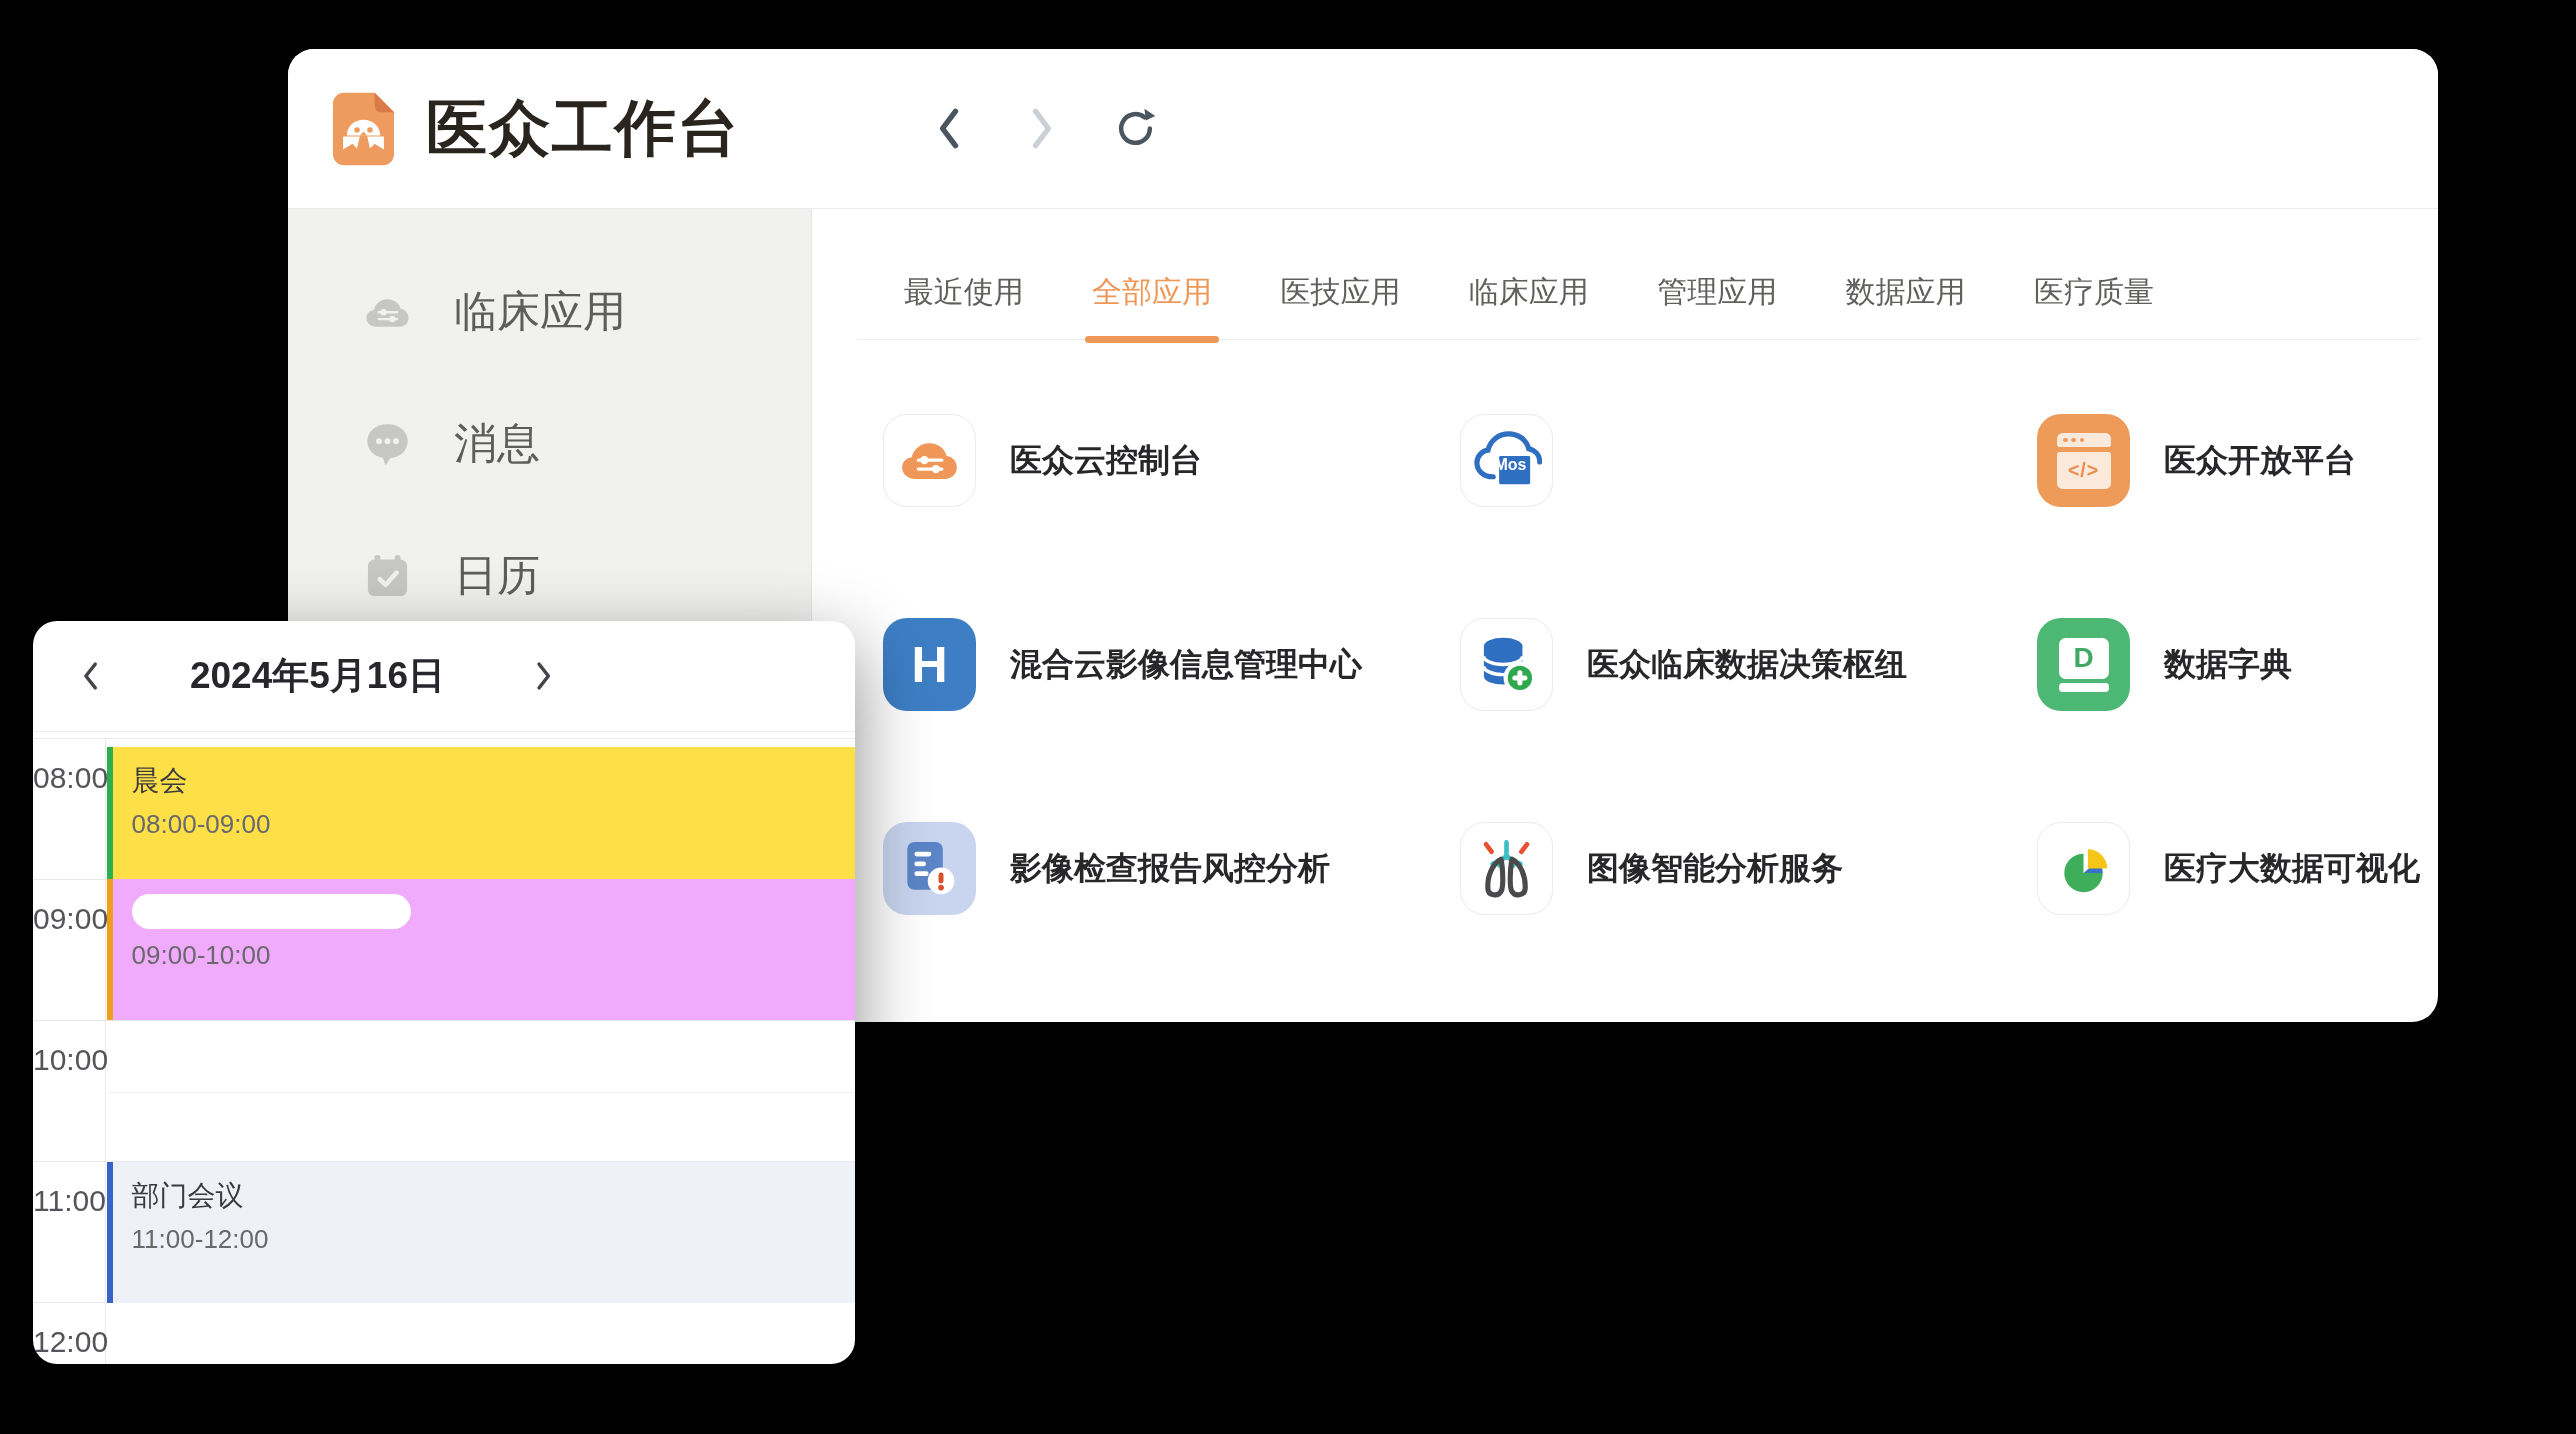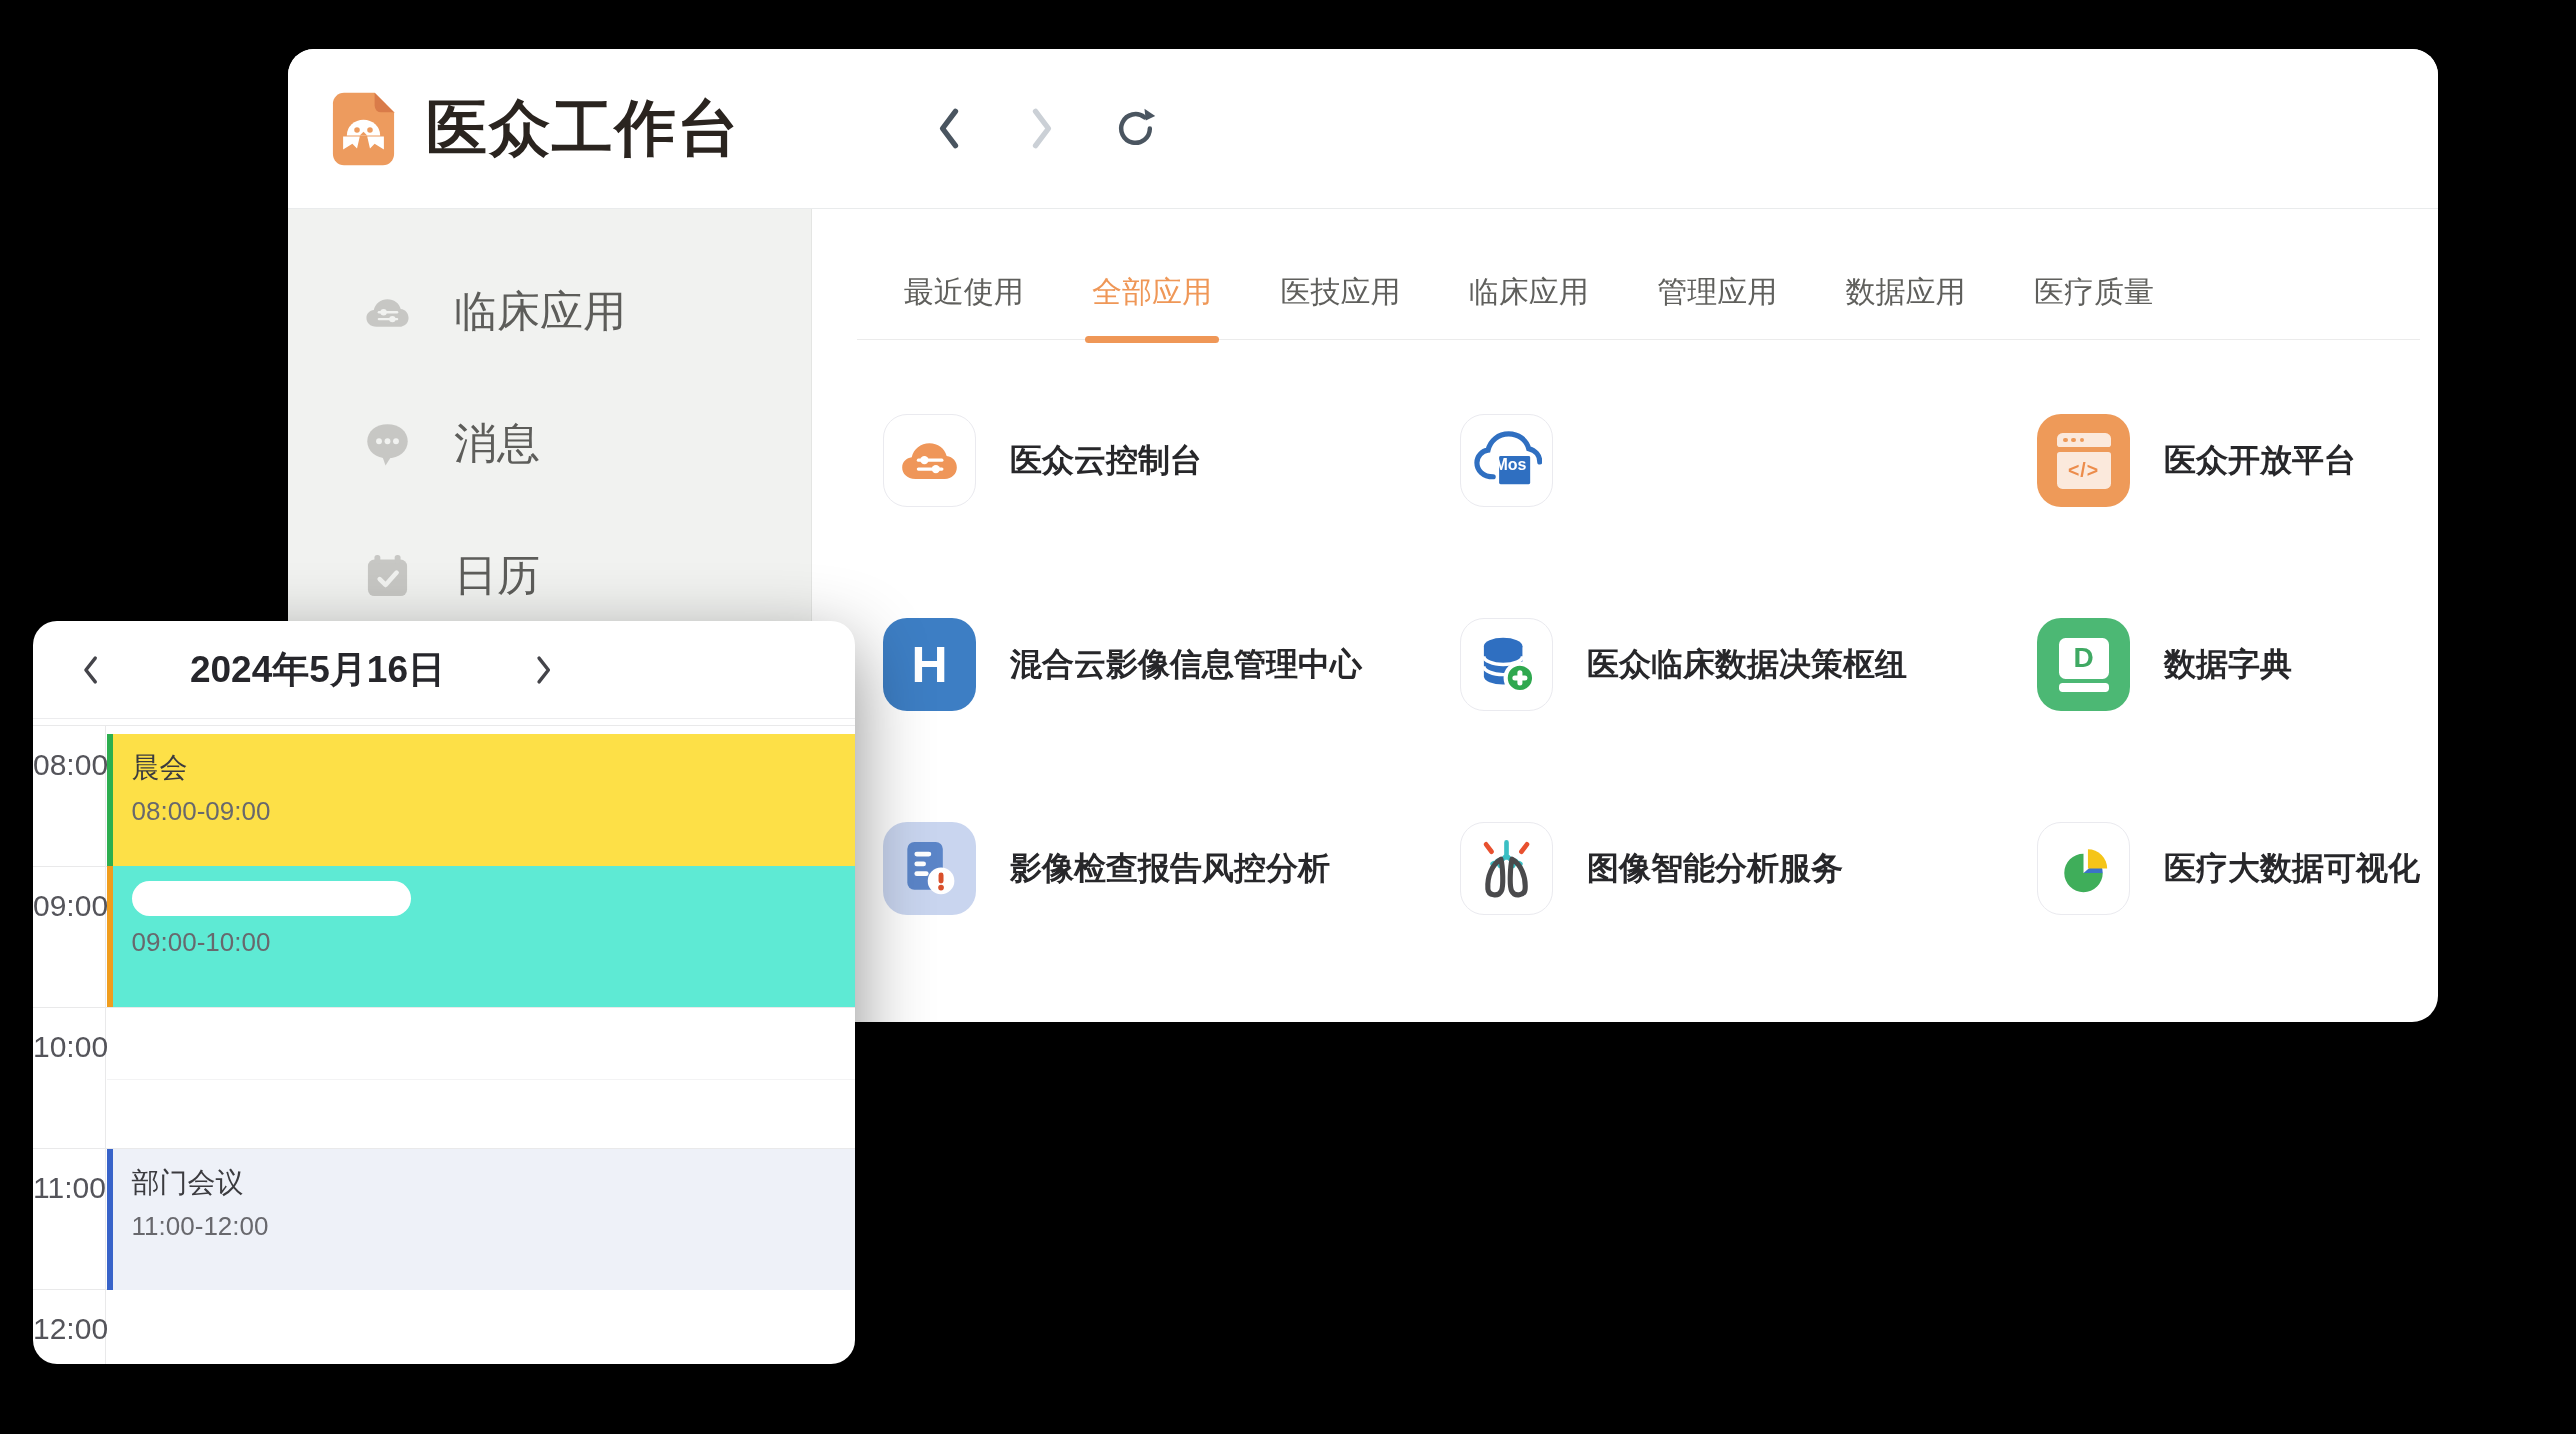--- a/index.html
+++ b/index.html
@@ -105,41 +105,41 @@
   .book-base { width:50px; height:8.4px; background:#fff; border-radius:3.7px; }
 
   
   .calendar-popup {
     position:absolute; left:33px; top:621px;
     width:822px; height:743px; background:#fff; border-radius:24px;
     box-shadow:0 24px 74px rgba(0,0,0,.45);
     z-index:2; overflow:hidden;
   }
   .cal-header {
-    height:98px; display:flex; align-items:center;
+    height:111px; display:flex; align-items:center;
     padding-left:35px; border-bottom:1.9px solid #ececee;
   }
   .cal-nav-btn { width:45px; height:45px; background:none; border:none; display:flex; align-items:center; justify-content:center; color:#44444a; cursor:pointer; }
   .cal-title { width:409px; text-align:center; font-size:37px; font-weight:600; color:#26262b; }
   .cal-body { position:relative; height:638px; }
   .cal-spacer { height:5.6px; }
   .cal-row { height:141px; border-top:0.9px solid #e9e9ea; display:flex; position:relative; }
   .cal-gutter {
     width:73px; flex:none; border-right:0.9px solid #e9e9ea;
     font-size:30px; color:#54545a; text-align:center; padding-top:22.3px;
   }
   .half-line { position:absolute; left:74px; right:0; top:71px; border-top:0.9px solid #f3f3f4; }
   .cal-event {
     position:absolute; left:74px; right:0; height:141px;
     padding:15px 0 0 18.6px; z-index:3;
   }
   .cal-event .ev-title { font-size:28px; font-weight:500; color:#3b3b3f; }
   .cal-event .ev-time { font-size:26px; color:#68686d; margin-top:9.3px; }
   .ev-green  { top:15px;   background:#fde047; border-left:6.5px solid #2dae4f; }
-  .ev-orange { top:147px; background:#5eead4; border-left:6.5px solid #f09d1e; }
+  .ev-orange { top:147px; background:#f0abfc; border-left:6.5px solid #f09d1e; }
   .ev-blue   { top:430px; background:#eef1f8; border-left:6.5px solid #3863c9; }
   .redacted-pill { width:279px; height:35px; background:#fff; border-radius:17.7px; }
   .ev-orange .ev-time { margin-top:11.2px; }
 </style>
 </head>
 <body>
 
 <div class="main-window">
 
   <div class="win-header">

